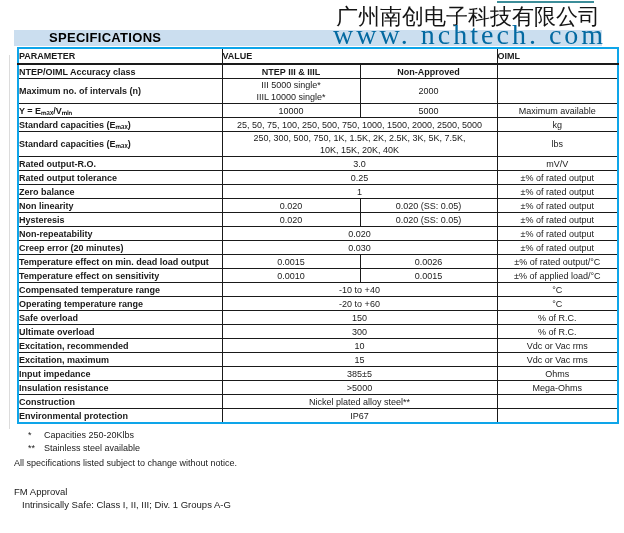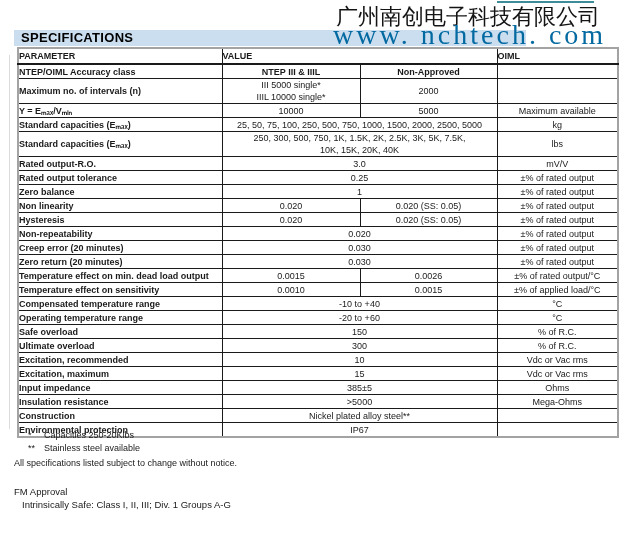--- a/index.html
+++ b/index.html
@@ -31,33 +31,34 @@
   .watermark {
     position: absolute; left: 333px; top: 20px;
     font-size: 28px; line-height: 30px;
     letter-spacing: 3px;
     color: #0369a1; white-space: nowrap;
     font-family: "Liberation Serif", serif;
     z-index: 6;
   }
   .spec-bar {
     position: absolute; left: 14px; top: 30px;
-    width: 512px; height: 16px;
+    width: 560px; height: 16px;
     background: #cbdeef;
+    padding-left: 28px;
   }
   .spec-title {
     font-size: 13px; font-weight: bold;
     line-height: 16px; padding-left: 7px;
     letter-spacing: 0.3px; color: #000;
   }
   table.spec {
     position: absolute; left: 17px; top: 47px;
     width: 600px;
     border-collapse: collapse; table-layout: fixed;
-    border: 2px solid #a3a3a3;
+    border: 2px solid #0ea5e9;
     z-index: 2;
   }
   table.spec th, table.spec td {
     border: 1px solid #1a1a1a;
     font-size: 9px; line-height: 12px;
     padding: 0; overflow: hidden;
   }
   table.spec thead th {
     border-bottom: 2px solid #1a1a1a;
     height: 14px; font-weight: bold;
@@ -175,25 +176,20 @@
         <td class="c-param">Non-repeatability</td>
         <td class="c-val" colspan="2">0.020</td>
         <td class="c-unit">±% of rated output</td>
       </tr>
       <tr>
         <td class="c-param">Creep error (20 minutes)</td>
         <td class="c-val" colspan="2">0.030</td>
         <td class="c-unit">±% of rated output</td>
       </tr>
       <tr>
-        <td class="c-param">Zero return (20 minutes)</td>
-        <td class="c-val" colspan="2">0.030</td>
-        <td class="c-unit">±% of rated output</td>
-      </tr>
-      <tr>
         <td class="c-param">Temperature effect on min. dead load output</td>
         <td class="c-val">0.0015</td>
         <td class="c-val">0.0026</td>
         <td class="c-unit">±% of rated output/°C</td>
       </tr>
       <tr>
         <td class="c-param">Temperature effect on sensitivity</td>
         <td class="c-val">0.0010</td>
         <td class="c-val">0.0015</td>
         <td class="c-unit">±% of applied load/°C</td>

